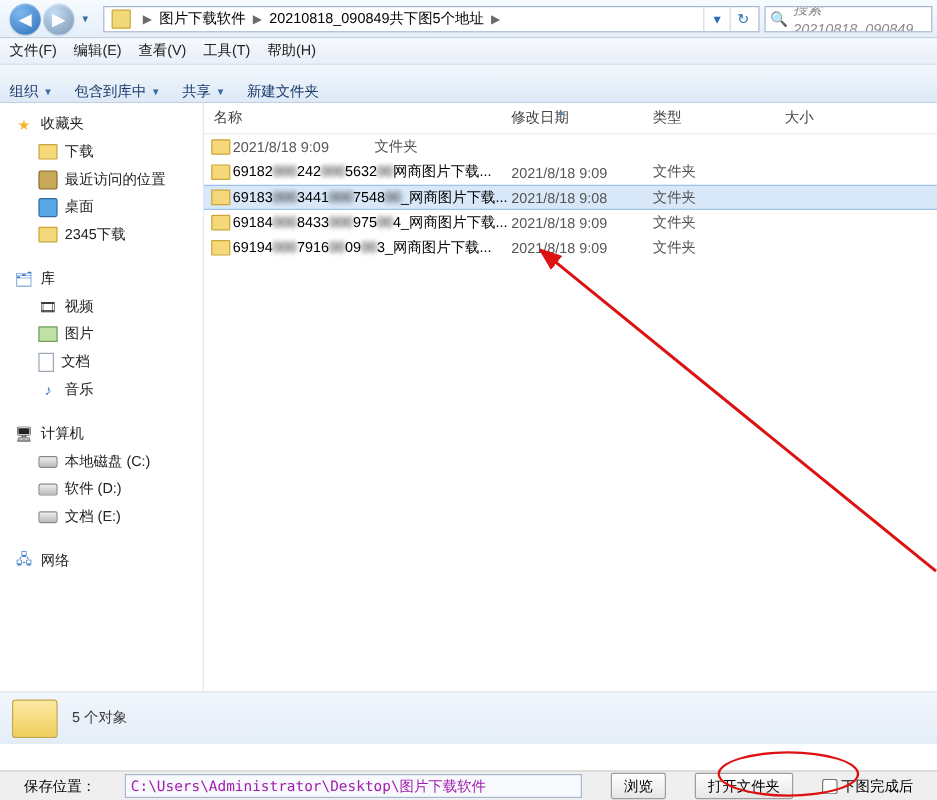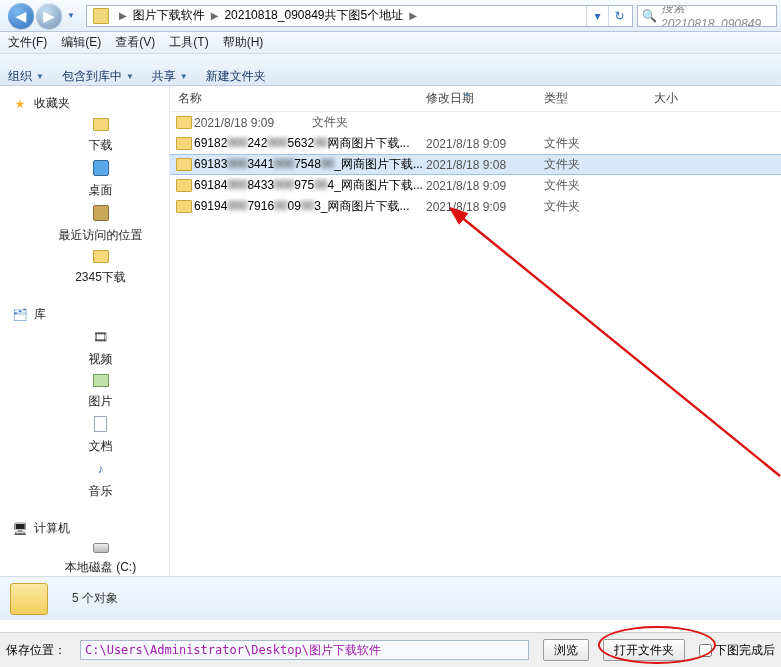--- a/index.html
+++ b/index.html
@@ -26,21 +26,21 @@
   
   .toolbar { height: 32px; background:linear-gradient(#f2f7fc,#dde9f6); border-bottom:1px solid #c1cfde; display:flex; align-items:flex-end; padding:0 8px; gap:18px; color:#1a3a6a;}
   .toolbar .tb { display:flex; align-items:center; gap:4px; cursor:pointer;}
   .toolbar .caret { font-size:8px; color:#3a6a9f;}
 
   
   .body { display:flex; height: 490px; }
   .sidebar { width: 170px; background:#fff; border-right:1px solid #e3e9f1; padding:6px 0 6px 6px; overflow:hidden;}
   .sb-group { margin-bottom:14px; }
   .sb-title { display:flex; align-items:center; gap:6px; padding:3px 0 3px 6px; color:#222;}
-  .sb-item { display:flex; align-items:center; gap:6px; padding:3px 0 3px 26px; color:#222;flex-direction:column;}
+  .sb-item { display:flex; align-items:center; gap:6px; padding:3px 0 3px 26px; color:#222;}
   .ico { width:16px; height:16px; display:inline-flex; align-items:center; justify-content:center; font-size:12px;}
   .ico-star { color:#f6b42e; }
   .ico-folder { width:16px; height:13px; background:#f4d87a; border:1px solid #caa638; border-radius:1px; }
   .ico-desktop { background:#5aa7e8; border:1px solid #2f6aa0; border-radius:2px;}
   .ico-recent { background:#c9a85a; border:1px solid #8a6c2f; border-radius:2px;}
   .ico-lib { color:#3a77c0;}
   .ico-disk { width:16px; height:10px; background:linear-gradient(#eee,#bbb); border:1px solid #888; border-radius:2px;}
   .ico-net { color:#3a77c0;}
   .ico-doc { width:13px; height:16px; background:#fff; border:1px solid #9aa6b5;}
   .ico-mus { color:#3a77c0;}
@@ -61,26 +61,26 @@
   .r-name { width:232px; color:#000; white-space:nowrap; overflow:hidden; text-overflow:ellipsis;}
   .r-date { width:118px; color:#555;}
   .r-type { width:110px; color:#555;}
   .r-size { width:80px; color:#555;}
   .blur { filter: blur(2.2px); }
 
   
   .arrow { position:absolute; pointer-events:none; }
 
   
-  .statusbar { height:44px; background:linear-gradient(#f1f6fc,#e4edf7); border-top:1px solid #d0dae8; display:flex; align-items:center; padding:0 10px; gap:24px;}
+  .statusbar { height:44px; background:linear-gradient(#f1f6fc,#e4edf7); border-top:1px solid #d0dae8; display:flex; align-items:center; padding:0 10px; gap:12px;}
   .bigfolder { width:38px; height:32px; background:linear-gradient(#fbe9a3,#f1cf5e); border:1px solid #c9a63a; border-radius:3px;}
   .statusbar .cnt { color:#3a3a3a; }
 
   
-  .bottom { position:absolute; left:0; right:0; bottom:0; height:35px; background:#efefef; border-top:1px solid #cfcfcf; display:flex; align-items:center; padding:0 6px; gap:14px;}
+  .bottom { position:absolute; left:0; right:0; bottom:0; height:25px; background:#efefef; border-top:1px solid #cfcfcf; display:flex; align-items:center; padding:0 20px; gap:24px;}
   .bottom label { color:#000;}
   .pathbox { flex:1; height:20px; border:1px solid #a7b7cc; background:#f7f9fc; padding:0 4px; color:#a21caf; font-family: Consolas, monospace;}
   .btn { height:22px; padding:0 10px; background:linear-gradient(#fefefe,#e6e6e6); border:1px solid #9c9c9c; border-radius:2px; cursor:pointer; color:#000;}
   .chk { display:flex; align-items:center; gap:3px; color:#000;}
   .chk input { width:13px; height:13px;}
 
   
   .ellipse { position:absolute; border:2px solid #d11; border-radius:50%; pointer-events:none;}
 </style>
 </head>
@@ -141,26 +141,26 @@
     <div class="sb-group">
       <div class="sb-title">
         <span class="ico ico-star">★</span>
         <span>收藏夹</span>
       </div>
       <div class="sb-item">
           <span class="ico ico-folder"></span>
           <span>下载</span>
         </div>
       <div class="sb-item">
+          <span class="ico ico-recent"></span>
+          <span>最近访问的位置</span>
+        </div>
+      <div class="sb-item">
           <span class="ico ico-desktop"></span>
           <span>桌面</span>
-        </div>
-      <div class="sb-item">
-          <span class="ico ico-recent"></span>
-          <span>最近访问的位置</span>
         </div>
       <div class="sb-item">
           <span class="ico ico-folder"></span>
           <span>2345下载</span>
         </div>
     </div>
     <div class="sb-group">
       <div class="sb-title">
         <span class="ico ico-lib">🗂</span>
         <span>库</span>

